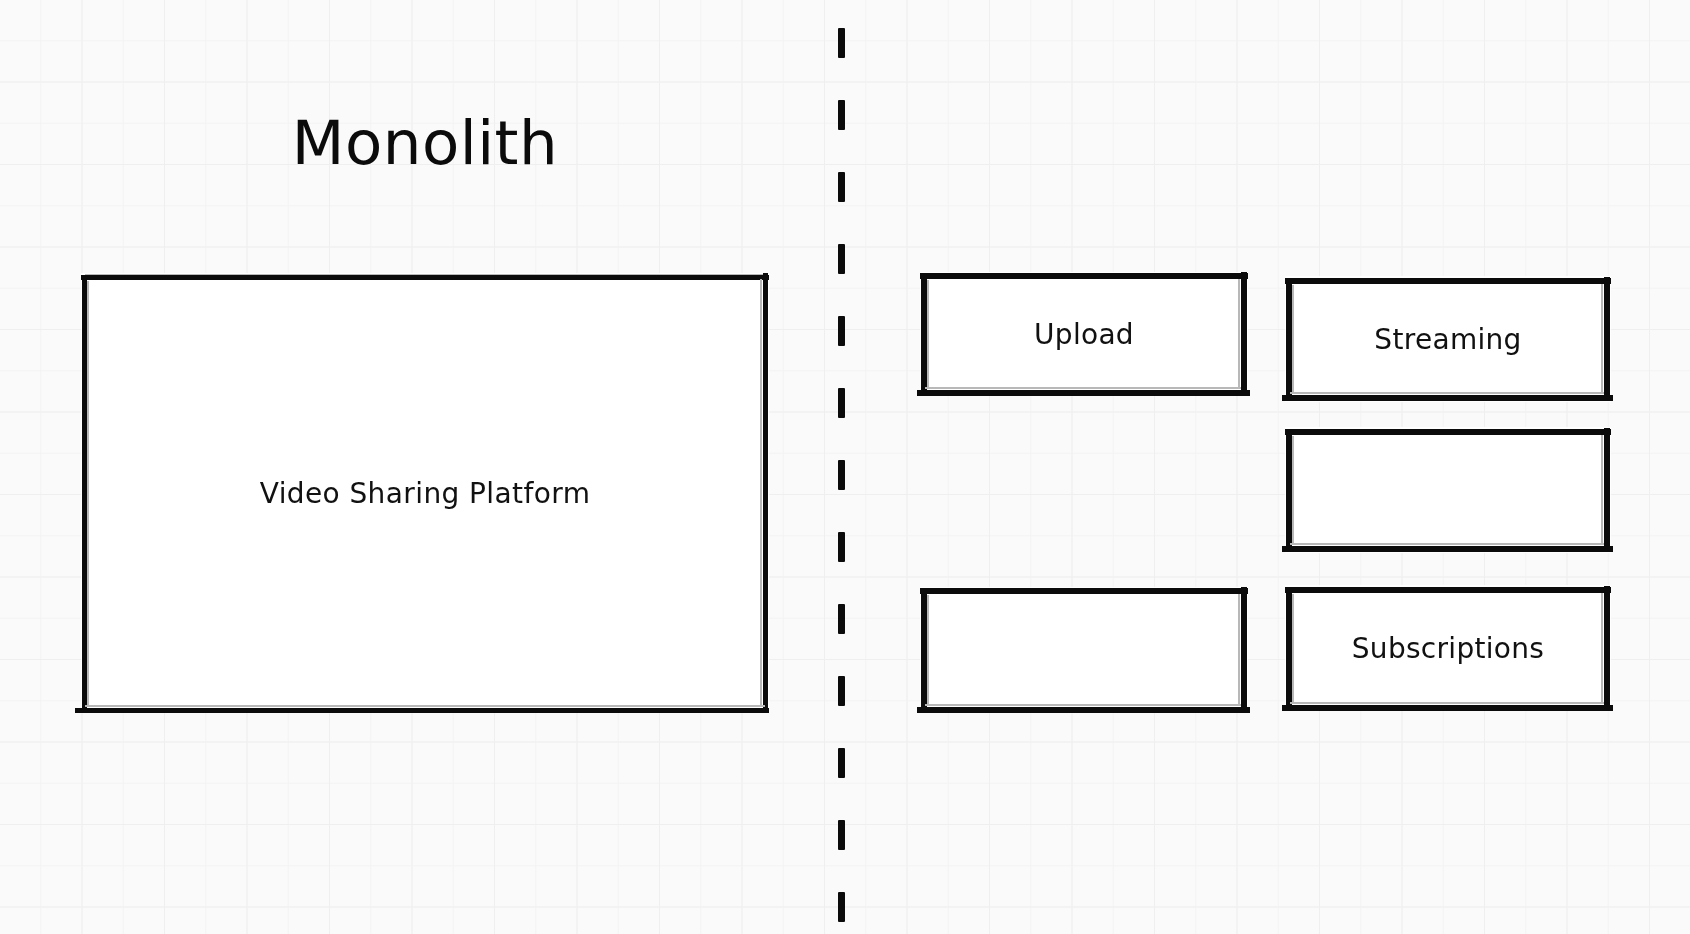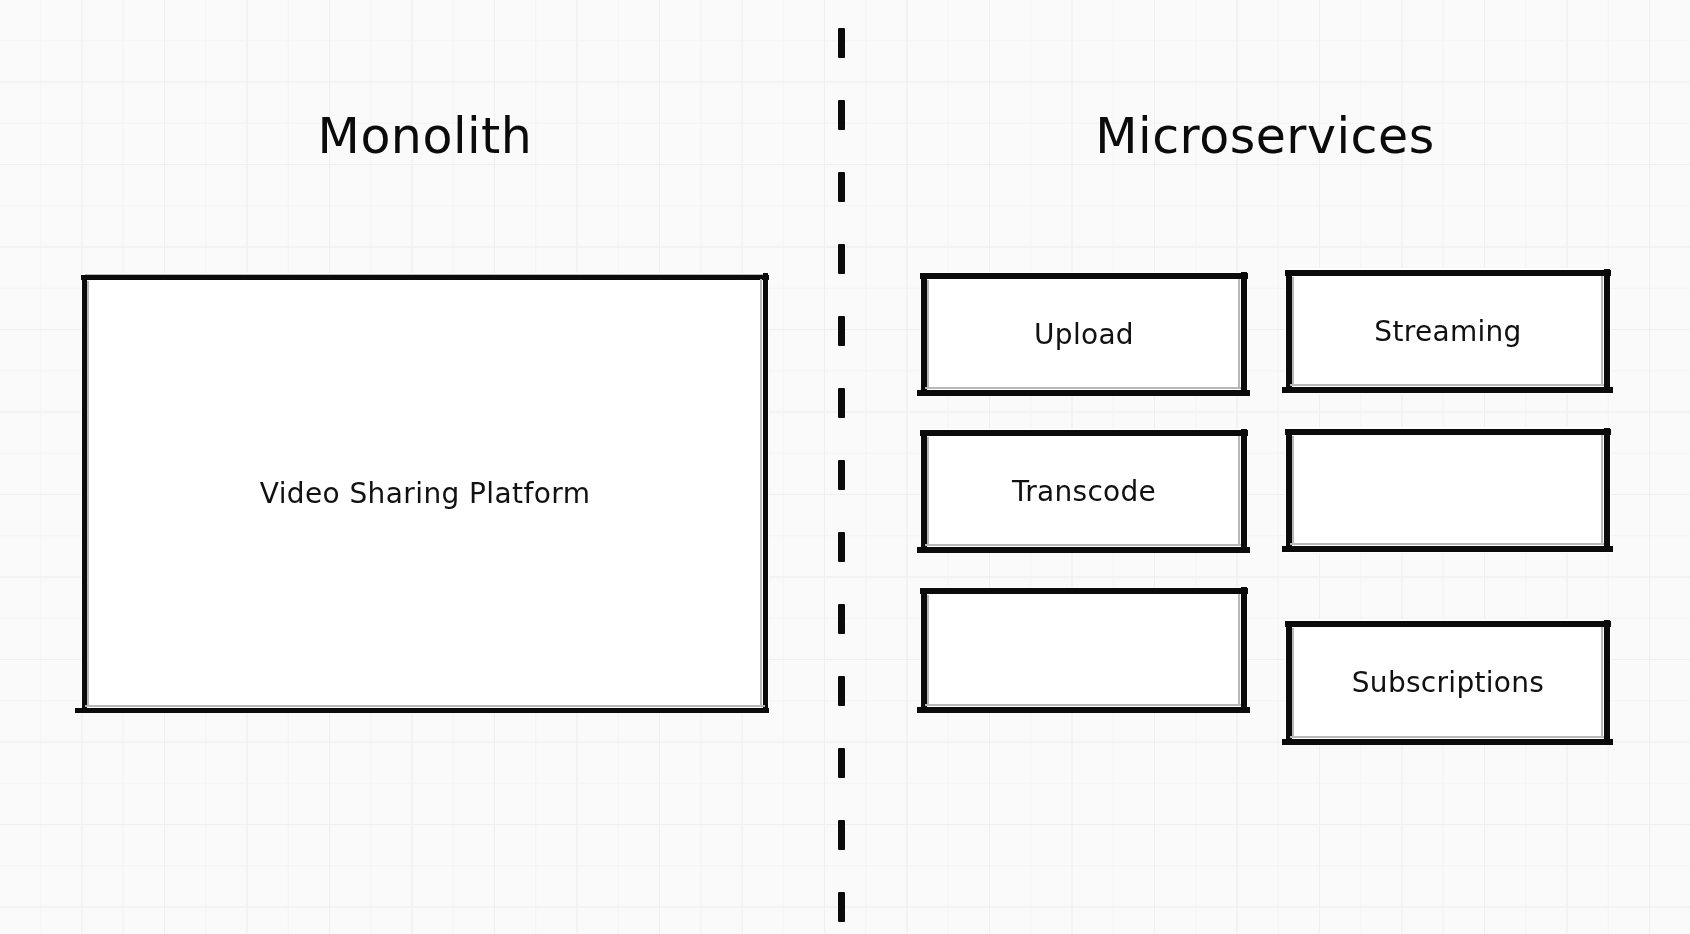--- a/index.html
+++ b/index.html
@@ -26,21 +26,21 @@
       41.25px 41.25px;
     background-position: -1px -1px, -1px -1px, -1px -1px, -1px -1px;
     font-family: "DejaVu Sans", "Liberation Sans", sans-serif;
   }
 
   
   .title {
     position: absolute;
     font-family: "DejaVu Sans", "Liberation Sans", sans-serif;
     font-weight: 400;
-    font-size: 49px;
+    font-size: 61px;
     line-height: 1;
     color: #0b0b0b;
     letter-spacing: 0.5px;
     white-space: nowrap;
     text-align: center;
     transform: translateX(-50%);
   }
 
   #title-monolith {
     left: 425px;
@@ -113,34 +113,33 @@
     letter-spacing: 0.4px;
   }
 
   
   .ms-box .label {
     font-size: 28px;
     letter-spacing: 0.3px;
   }
 
   #box-upload      { left: 920px;  top: 272px; width: 328px; height: 124px; }
-  #box-streaming   { left: 1285px; top: 268px; width: 326px; height: 126px; }
+  #box-streaming   { left: 1285px; top: 276px; width: 326px; height: 126px; }
   #box-transcode   { left: 920px;  top: 429px; width: 328px; height: 124px; }
   #box-download    { left: 1285px; top: 427px; width: 326px; height: 126px; }
   #box-recommend   { left: 920px;  top: 587px; width: 328px; height: 126px; }
-  #box-subscribe   { left: 1285px; top: 619px; width: 326px; height: 126px; }
+  #box-subscribe   { left: 1285px; top: 585px; width: 326px; height: 126px; }
 </style>
 </head>
 <body>
 
 <div id="canvas">
 
   <div class="title" id="title-monolith">Monolith</div>
 
-  <div class="title" id="title-microservices">Microservices</div>
 
   <div id="divider">
       <div class="dash" style="top: 28px; height: 30px; width: 7px; background: rgb(11, 11, 11);"></div>
       <div class="dash" style="top: 100px; height: 30px; width: 7px; background: rgb(11, 11, 11);"></div>
       <div class="dash" style="top: 172px; height: 30px; width: 7px; background: rgb(11, 11, 11);"></div>
       <div class="dash" style="top: 244px; height: 30px; width: 7px; background: rgb(11, 11, 11);"></div>
       <div class="dash" style="top: 316px; height: 30px; width: 7px; background: rgb(11, 11, 11);"></div>
       <div class="dash" style="top: 388px; height: 30px; width: 7px; background: rgb(11, 11, 11);"></div>
       <div class="dash" style="top: 460px; height: 30px; width: 7px; background: rgb(11, 11, 11);"></div>
       <div class="dash" style="top: 532px; height: 30px; width: 7px; background: rgb(11, 11, 11);"></div>
@@ -178,30 +177,20 @@
     <div class="edge" style="left:0px;  top:2px;   width:326px; height:6px;"></div>
     <div class="edge" style="left:1px;  top:2px;   width:6px;   height:120px;"></div>
     <div class="edge-ghost" style="left:7px;  top:9px;   width:2px;   height:108px;"></div>
     <div class="edge" style="left:319px;top:1px;   width:6px;   height:121px;"></div>
     <div class="edge-ghost" style="left:316px;top:8px;   width:2px;   height:109px;"></div>
     <div class="edge-ghost" style="left:5px;  top:116px; width:314px; height:2px;"></div>
     <div class="edge" style="left:-3px; top:119px; width:331px; height:6px;"></div>
     <div class="label">Streaming</div>
   </div>
 
-  <div class="sketch-box ms-box" id="box-transcode">
-    <div class="edge" style="left:0px;  top:1px;   width:328px; height:6px;"></div>
-    <div class="edge" style="left:1px;  top:1px;   width:6px;   height:120px;"></div>
-    <div class="edge-ghost" style="left:7px;  top:8px;   width:2px;   height:108px;"></div>
-    <div class="edge" style="left:321px;top:0px;   width:6px;   height:121px;"></div>
-    <div class="edge-ghost" style="left:318px;top:7px;   width:2px;   height:109px;"></div>
-    <div class="edge-ghost" style="left:5px;  top:115px; width:316px; height:2px;"></div>
-    <div class="edge" style="left:-3px; top:118px; width:333px; height:6px;"></div>
-    <div class="label">Transcode</div>
-  </div>
 
   <div class="sketch-box ms-box" id="box-download">
     <div class="edge" style="left:0px;  top:2px;   width:326px; height:6px;"></div>
     <div class="edge" style="left:1px;  top:2px;   width:6px;   height:120px;"></div>
     <div class="edge-ghost" style="left:7px;  top:9px;   width:2px;   height:108px;"></div>
     <div class="edge" style="left:319px;top:1px;   width:6px;   height:121px;"></div>
     <div class="edge-ghost" style="left:316px;top:8px;   width:2px;   height:109px;"></div>
     <div class="edge-ghost" style="left:5px;  top:116px; width:314px; height:2px;"></div>
     <div class="edge" style="left:-3px; top:119px; width:331px; height:6px;"></div>
   </div>

